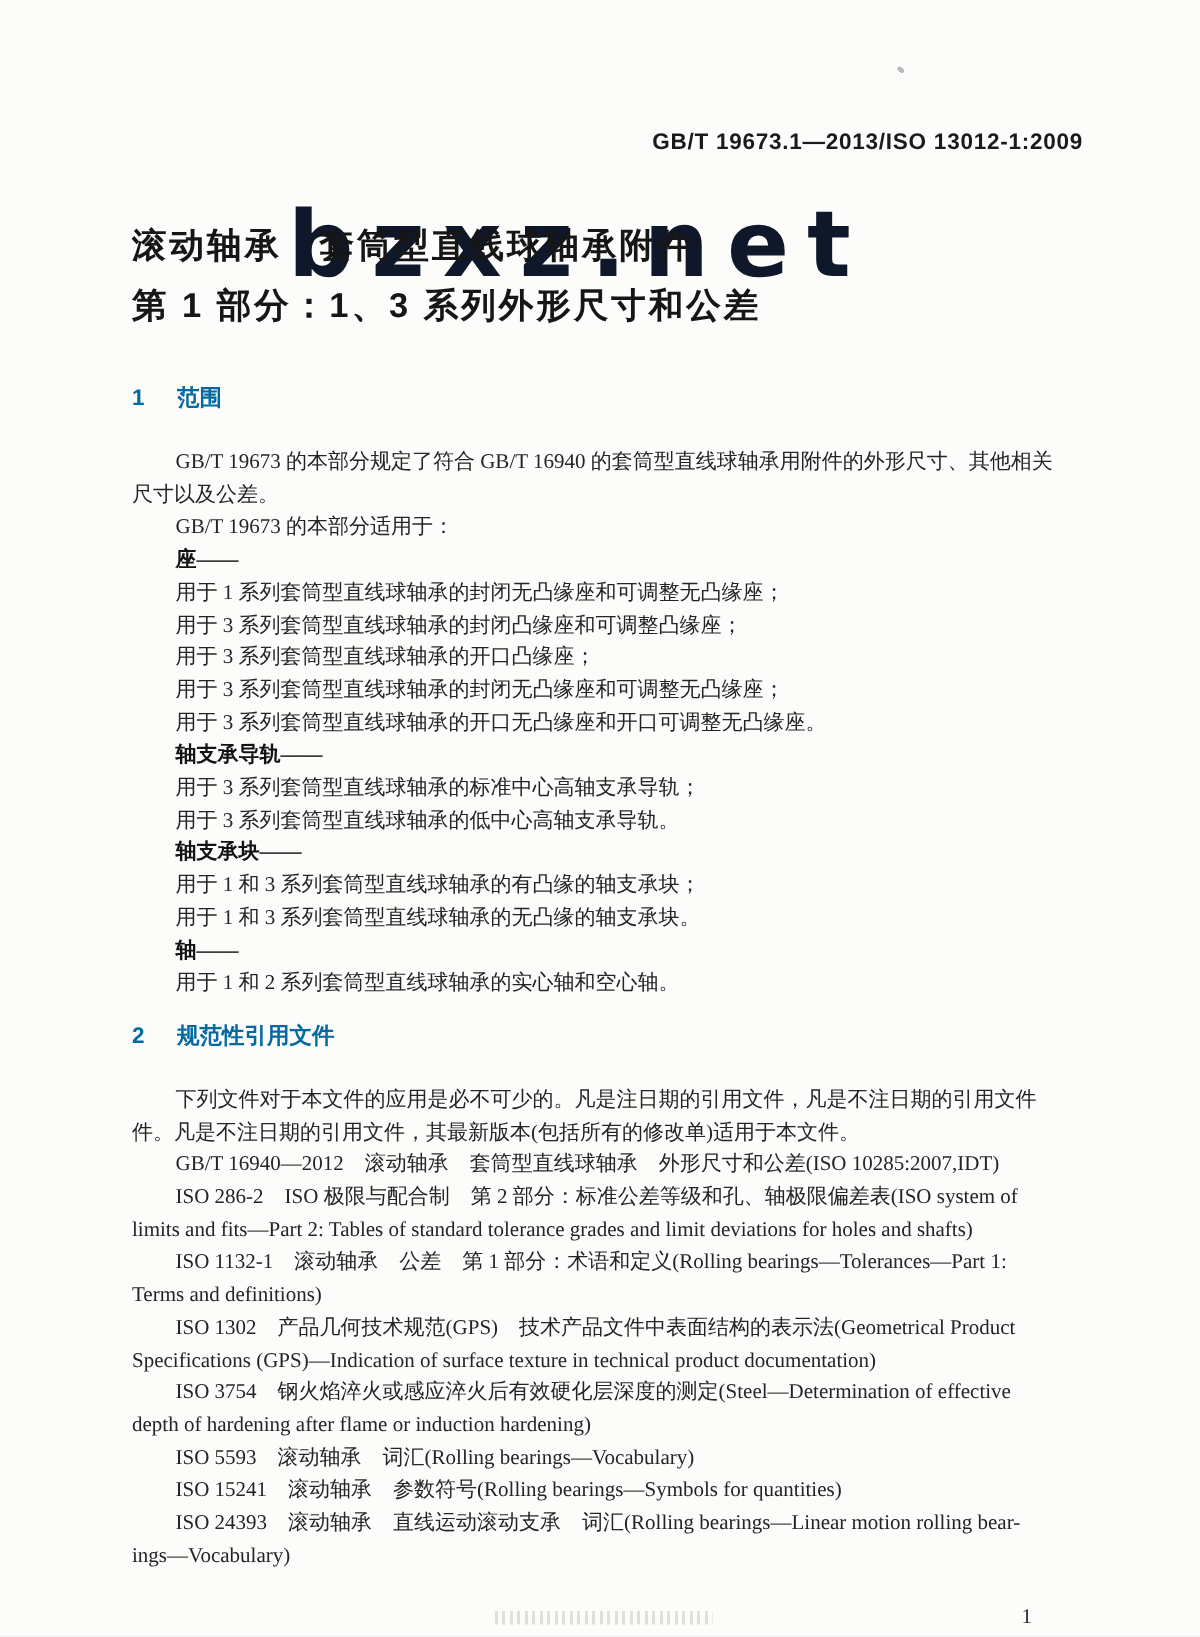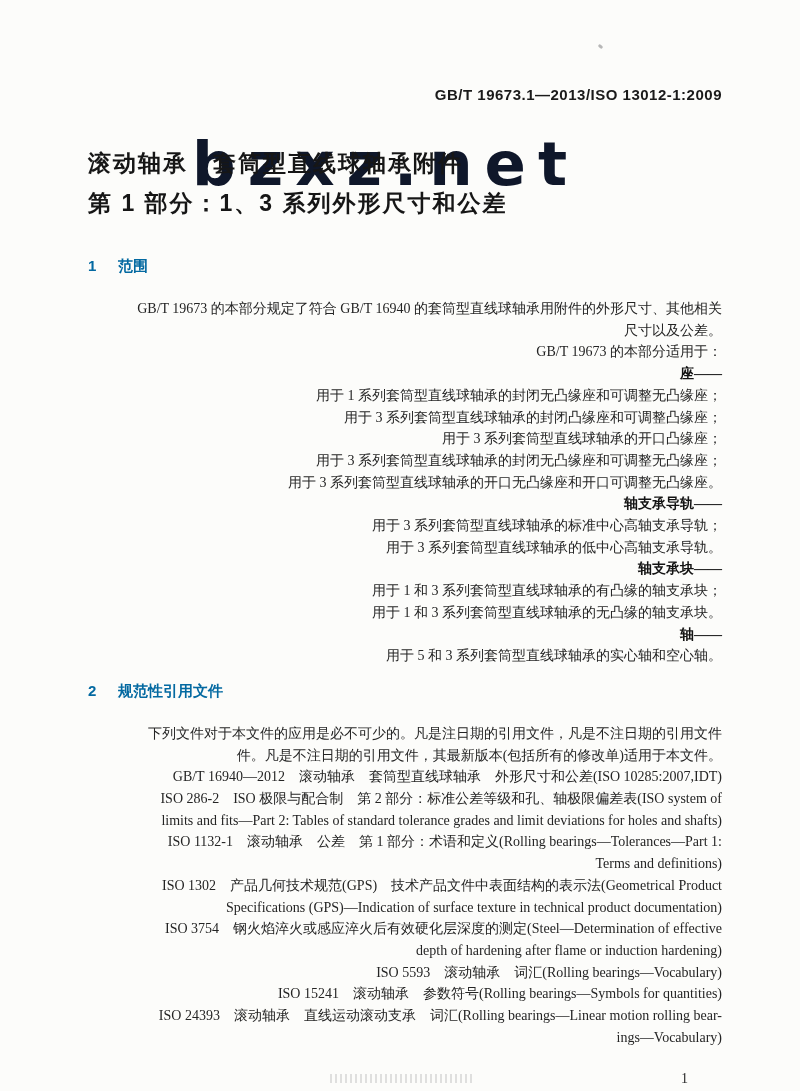--- a/index.html
+++ b/index.html
@@ -54,21 +54,20 @@
     color:#0369a1;
     margin:13px 0 21px 0;
     line-height:22px;
   }
   .sec-heading .sec-num { display:inline-block; min-width:30px; }
   .sec-lines {
     font-family:"Liberation Serif","DejaVu Serif",serif;
     font-size:14px;
     line-height:21.7px;
     color:#242424;
-    text-align:right;
   }
   .line { white-space:nowrap; }
   .line.ind { padding-left:29px; }
   .line.bold { font-weight:bold; color:#131313; }
   .page-number {
     margin-top:22px;
     text-align:right;
     padding-right:34px;
     font-family:"Liberation Serif","DejaVu Serif",serif;
     font-size:14px;
@@ -122,21 +121,21 @@
           <div class="line ind">用于 3 系列套筒型直线球轴承的开口凸缘座；</div>
           <div class="line ind">用于 3 系列套筒型直线球轴承的封闭无凸缘座和可调整无凸缘座；</div>
           <div class="line ind">用于 3 系列套筒型直线球轴承的开口无凸缘座和开口可调整无凸缘座。</div>
           <div class="line ind bold">轴支承导轨——</div>
           <div class="line ind">用于 3 系列套筒型直线球轴承的标准中心高轴支承导轨；</div>
           <div class="line ind">用于 3 系列套筒型直线球轴承的低中心高轴支承导轨。</div>
           <div class="line ind bold">轴支承块——</div>
           <div class="line ind">用于 1 和 3 系列套筒型直线球轴承的有凸缘的轴支承块；</div>
           <div class="line ind">用于 1 和 3 系列套筒型直线球轴承的无凸缘的轴支承块。</div>
           <div class="line ind bold">轴——</div>
-          <div class="line ind">用于 5 和 3 系列套筒型直线球轴承的实心轴和空心轴。</div>
+          <div class="line ind">用于 1 和 2 系列套筒型直线球轴承的实心轴和空心轴。</div>
         </div>
         <div class="sec-heading"><span class="sec-num">2</span><span>规范性引用文件</span></div>
         <div class="sec-lines">
           <div class="line ind">下列文件对于本文件的应用是必不可少的。凡是注日期的引用文件，凡是不注日期的引用文件</div>
           <div class="line">件。凡是不注日期的引用文件，其最新版本(包括所有的修改单)适用于本文件。</div>
           <div class="line ind">GB/T 16940—2012　滚动轴承　套筒型直线球轴承　外形尺寸和公差(ISO 10285:2007,IDT)</div>
           <div class="line ind">ISO 286-2　ISO 极限与配合制　第 2 部分：标准公差等级和孔、轴极限偏差表(ISO system of</div>
           <div class="line">limits and fits—Part 2: Tables of standard tolerance grades and limit deviations for holes and shafts)</div>
           <div class="line ind">ISO 1132-1　滚动轴承　公差　第 1 部分：术语和定义(Rolling bearings—Tolerances—Part 1:</div>
           <div class="line">Terms and definitions)</div>

